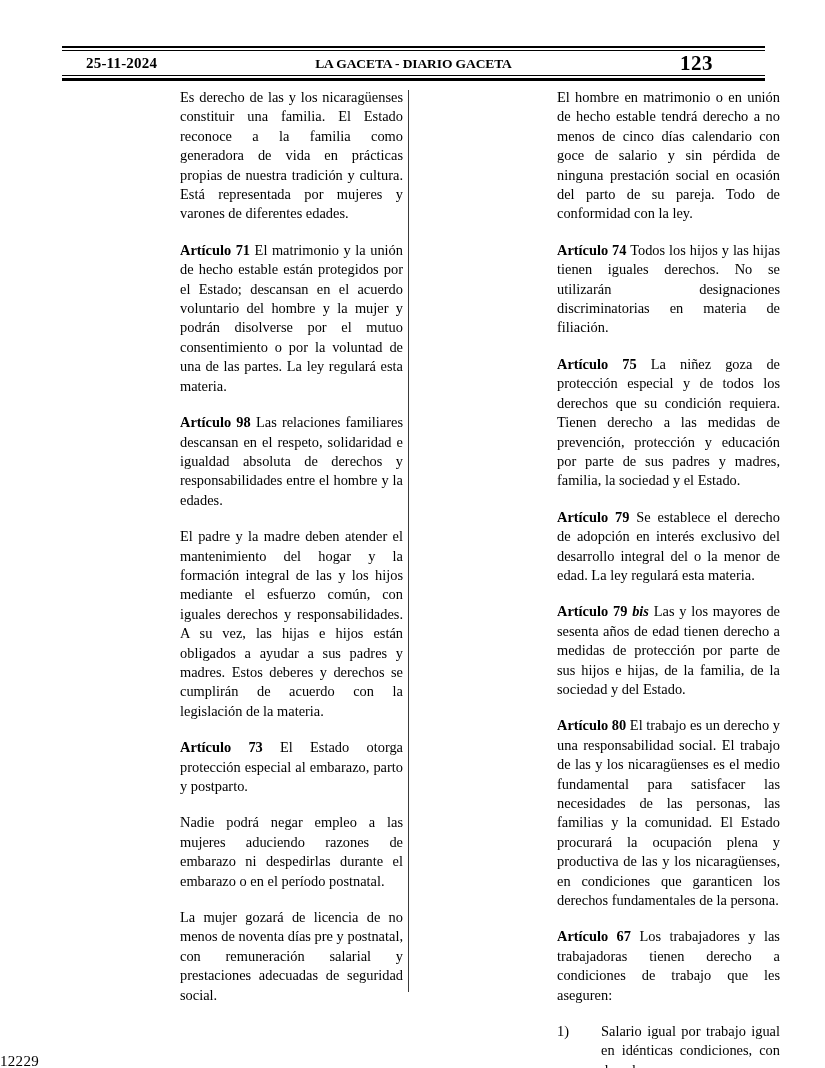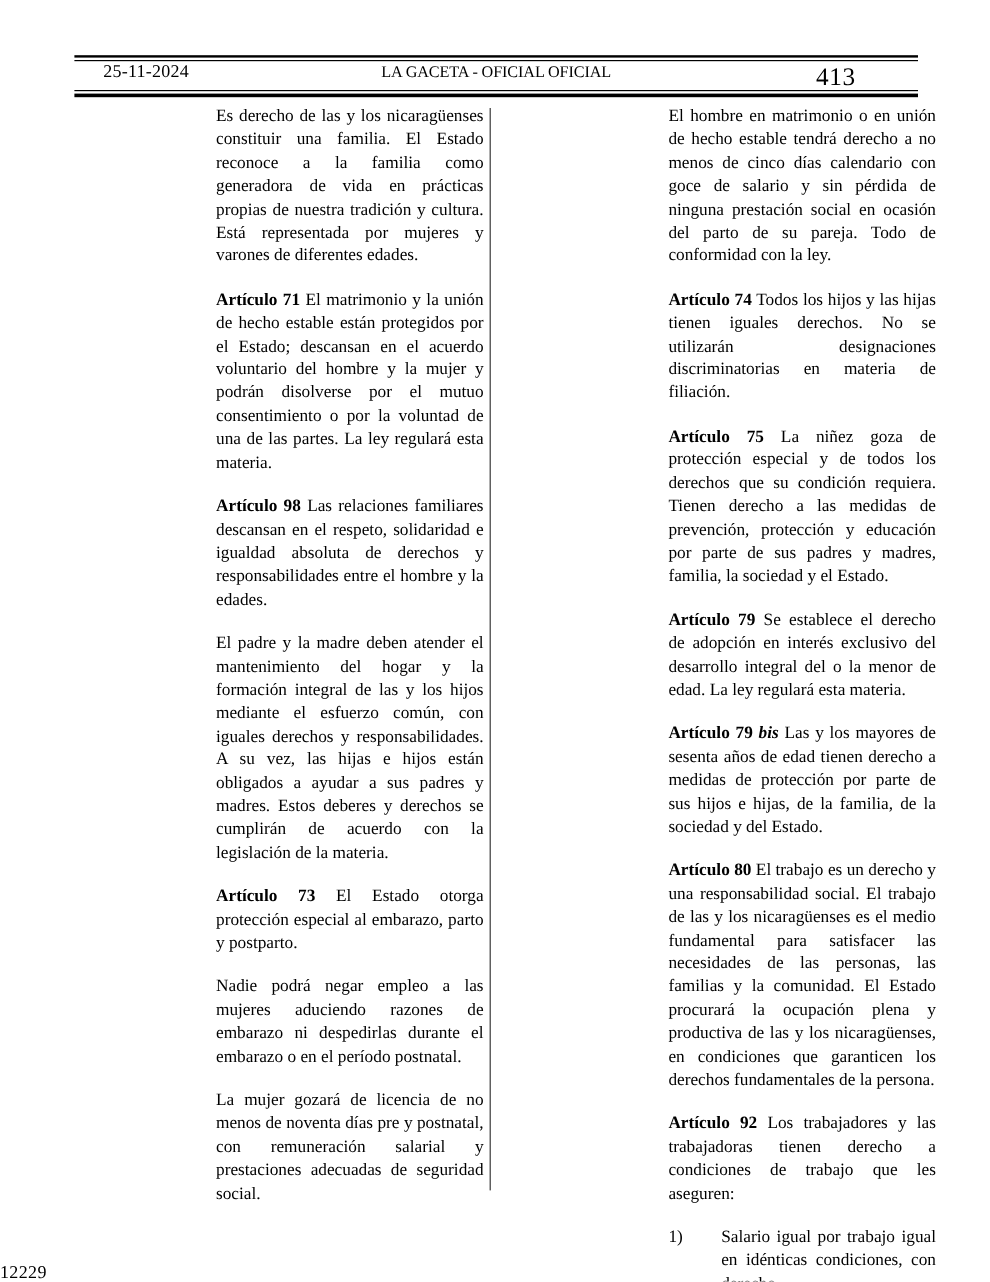--- a/index.html
+++ b/index.html
@@ -35,21 +35,22 @@
   .rule.r-bot-thin   { top: 29px; height: 1px; }
   .rule.r-bot-thick  { top: 32px; height: 3px; }
 
   #masthead-row {
     position: absolute;
     left: 0;
     top: 6px;
     width: 100%;
     height: 23px;
     display: flex;
-    align-items: flex-start;
+    align-items: center;
+    font-weight: bold;
   }
   #masthead-date {
     width: 33%;
     padding-left: 24px;
     box-sizing: border-box;
     font-size: 15px;
     letter-spacing: 0.2px;
   }
   #masthead-title {
     width: 34%;
@@ -140,22 +141,22 @@
   }
 </style>
 </head>
 <body>
 
 <div id="masthead">
   <div class="rule r-top-thick"></div>
   <div class="rule r-top-thin"></div>
   <div id="masthead-row">
     <div id="masthead-date">25-11-2024</div>
-    <div id="masthead-title">LA GACETA - OFICIAL OFICIAL</div>
-    <div id="masthead-page">413</div>
+    <div id="masthead-title">LA GACETA - DIARIO GACETA</div>
+    <div id="masthead-page">123</div>
   </div>
   <div class="rule r-bot-thin"></div>
   <div class="rule r-bot-thick"></div>
 </div>
 
 <div id="columns">
   <div id="column-divider"></div>
 
   <div class="column" id="column-left">
 
@@ -183,21 +184,21 @@
     <p class="para"><span class="art-label">Artículo 74</span> <span>Todos los hijos y las hijas tienen iguales derechos. No se utilizarán designaciones discriminatorias en materia de filiación.</span></p>
 
     <p class="para"><span class="art-label">Artículo 75</span> <span>La niñez goza de protección especial y de todos los derechos que su condición requiera. Tienen derecho a las medidas de prevención, protección y educación por parte de sus padres y madres, familia, la sociedad y el Estado.</span></p>
 
     <p class="para"><span class="art-label">Artículo 79</span> <span>Se establece el derecho de adopción en interés exclusivo del desarrollo integral del o la menor de edad. La ley regulará esta materia.</span></p>
 
     <p class="para"><span class="art-label">Artículo 79</span> <span class="art-bis">bis</span> <span>Las y los mayores de sesenta años de edad tienen derecho a medidas de protección por parte de sus hijos e hijas, de la familia, de la sociedad y del Estado.</span></p>
 
     <p class="para"><span class="art-label">Artículo 80</span> <span>El trabajo es un derecho y una responsabilidad social. El trabajo de las y los nicaragüenses es el medio fundamental para satisfacer las necesidades de las personas, las familias y la comunidad. El Estado procurará la ocupación plena y productiva de las y los nicaragüenses, en condiciones que garanticen los derechos fundamentales de la persona.</span></p>
 
-    <p class="para"><span class="art-label">Artículo 92</span> <span>Los trabajadores y las trabajadoras tienen derecho a condiciones de trabajo que les aseguren:</span></p>
+    <p class="para"><span class="art-label">Artículo 67</span> <span>Los trabajadores y las trabajadoras tienen derecho a condiciones de trabajo que les aseguren:</span></p>
 
     <div class="numitem">
       <span class="num">1)</span>
       <span class="numtext">Salario igual por trabajo igual en idénticas condiciones, con derecho</span>
     </div>
 
   </div>
 </div>
 
 <div id="footer-folio">12229</div>

